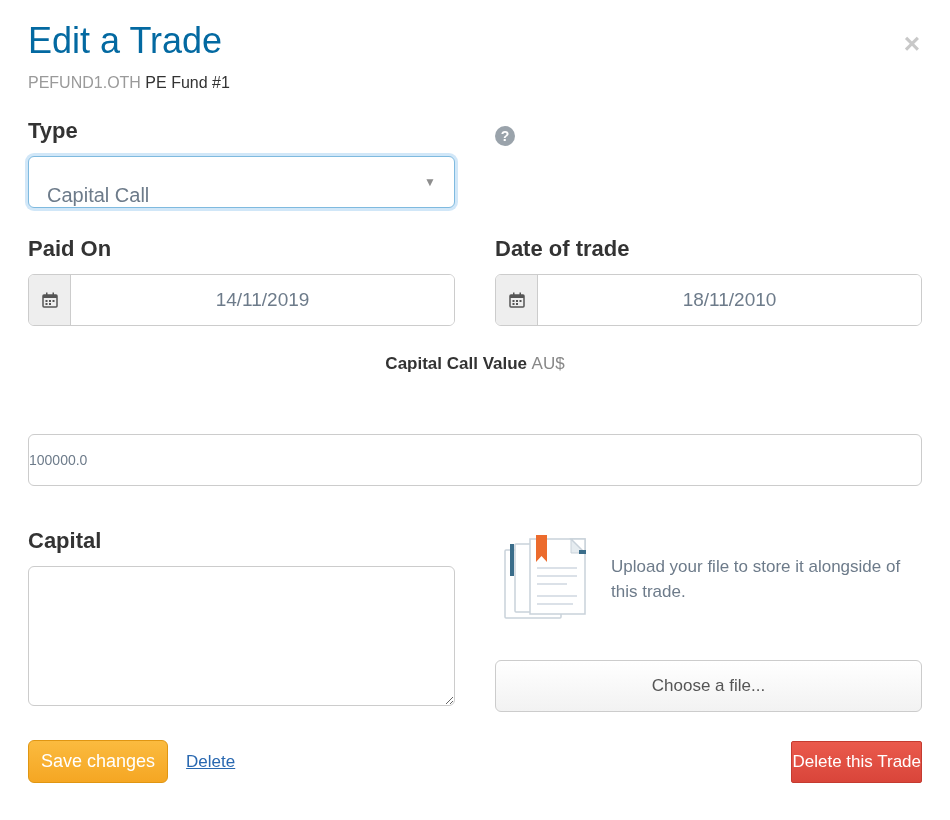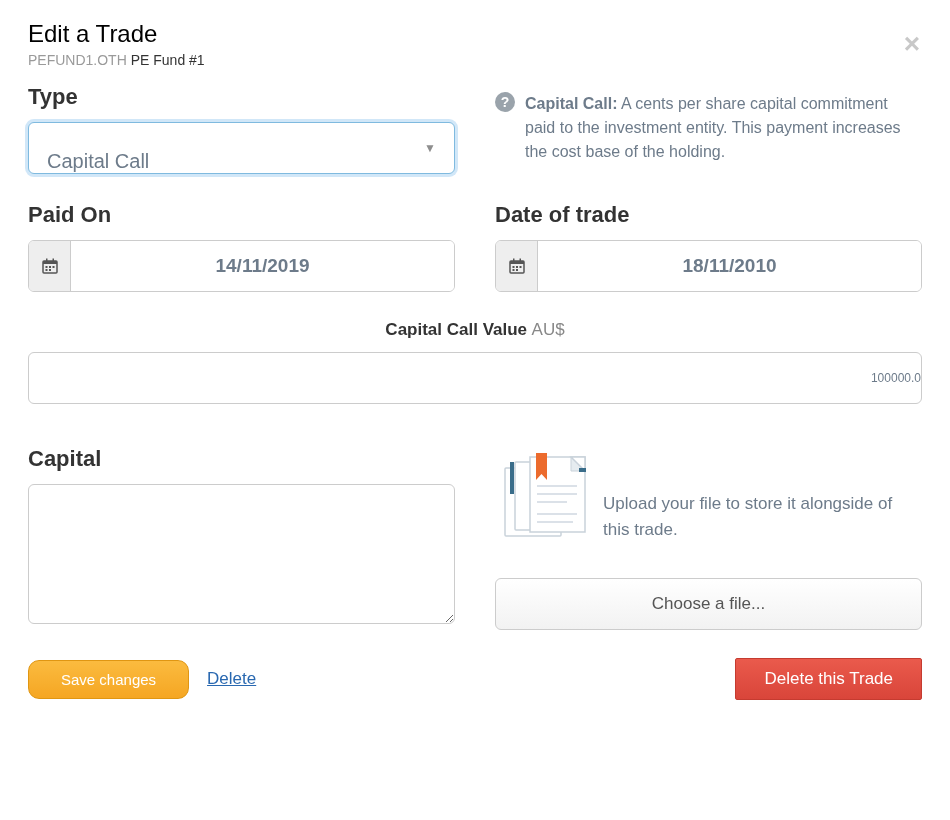--- a/index.html
+++ b/index.html
@@ -20,28 +20,28 @@
       position: absolute;
       top: 30px;
       right: 30px;
       font-size: 28px;
       color: #c8c8c8;
       cursor: pointer;
       line-height: 1;
       font-weight: bold;
     }
     h1 {
-      font-size: 24px;
+      font-size: 36px;
       font-weight: 400;
-      color: #000000;
-      margin-bottom: 4px;
+      color: #0369a1;
+      margin-bottom: 12px;
     }
     .subtitle {
-      font-size: 14px;
-      margin-bottom: 16px;
+      font-size: 16px;
+      margin-bottom: 26px;
     }
     .subtitle .code {
       color: #9a9a9a;
     }
     .subtitle .name {
       color: #333;
     }
     .row {
       display: flex;
       gap: 40px;
@@ -127,61 +127,61 @@
       color: #555;
     }
     .input-field {
       flex: 1;
       border: none;
       outline: none;
       text-align: center;
       font-size: 19px;
       color: #6d7b8a;
       background: #fff;
-      font-weight: bold;
     }
     .center-label {
       text-align: center;
       margin-bottom: 12px;
     }
     .center-label .main {
       font-size: 17px;
       font-weight: 600;
       color: #333;
     }
     .center-label .suffix {
       font-size: 17px;
       font-weight: 400;
       color: #888;
     }
     .full-input {
       width: 100%;
       border: 1px solid #ccc;
       border-radius: 6px;
       height: 52px;
-      text-align: right;
-      font-size: 12px;
+      text-align: left;
+      font-size: 14px;
       color: #6d7b8a;
       outline: none;
+      margin-top: 48px;
     }
     .textarea {
       width: 100%;
       border: 1px solid #ccc;
       border-radius: 6px;
       height: 140px;
       padding: 10px;
       font-size: 16px;
       outline: none;
       resize: both;
       font-family: inherit;
     }
     .upload-box {
       display: flex;
-      gap: 8px;
-      align-items: flex-end;
+      gap: 16px;
+      align-items: center;
       margin-bottom: 36px;
       margin-top: 6px;
     }
     .upload-illustration {
       width: 100px;
       height: 90px;
       flex-shrink: 0;
       position: relative;
     }
     .upload-text {
@@ -202,40 +202,40 @@
     .footer {
       display: flex;
       align-items: center;
       gap: 18px;
       margin-top: 24px;
     }
     .btn-primary {
       background: linear-gradient(#fbbb3f, #f5a623);
       border: 1px solid #e09612;
       color: #fff;
-      font-size: 15px;
-      padding: 10px 32px;
-      border-radius: 11px;
+      font-size: 18px;
+      padding: 10px 12px;
+      border-radius: 6px;
       cursor: pointer;
     }
     .cancel-link {
       color: #2968b0;
       text-decoration: underline;
       font-size: 17px;
       cursor: pointer;
     }
     .spacer {
       flex: 1;
     }
     .btn-danger {
       background: linear-gradient(#ea5a4c, #d9453a);
       border: 1px solid #c53b30;
       color: #fff;
       font-size: 17px;
-      padding: 10px 28px;
+      padding: 10px 0;
       border-radius: 2px;
       cursor: pointer;
     }
     .section-gap {
       margin-bottom: 42px;
     }
     .calendar-svg {
       width: 16px;
       height: 16px;
     }
@@ -256,24 +256,20 @@
     <label class="field-label">Type</label>
     <div class="select-wrapper">
       <span class="select-value">Capital Call</span>
       <span class="select-caret">▼</span>
     </div>
   </div>
   <div class="col">
     <div class="help-box">
       <div class="help-icon-wrap">
         <span class="help-icon">?</span>
-      </div>
-      <div class="help-text">
-        <strong>Capital Call:</strong>
-        <span>A cents per share capital commitment paid to the investment entity. This payment increases the cost base of the holding.</span>
       </div>
     </div>
   </div>
 </div>
 
 <div class="row">
   <div class="col">
     <label class="field-label">Paid On</label>
     <div class="input-group">
       <div class="input-addon">

